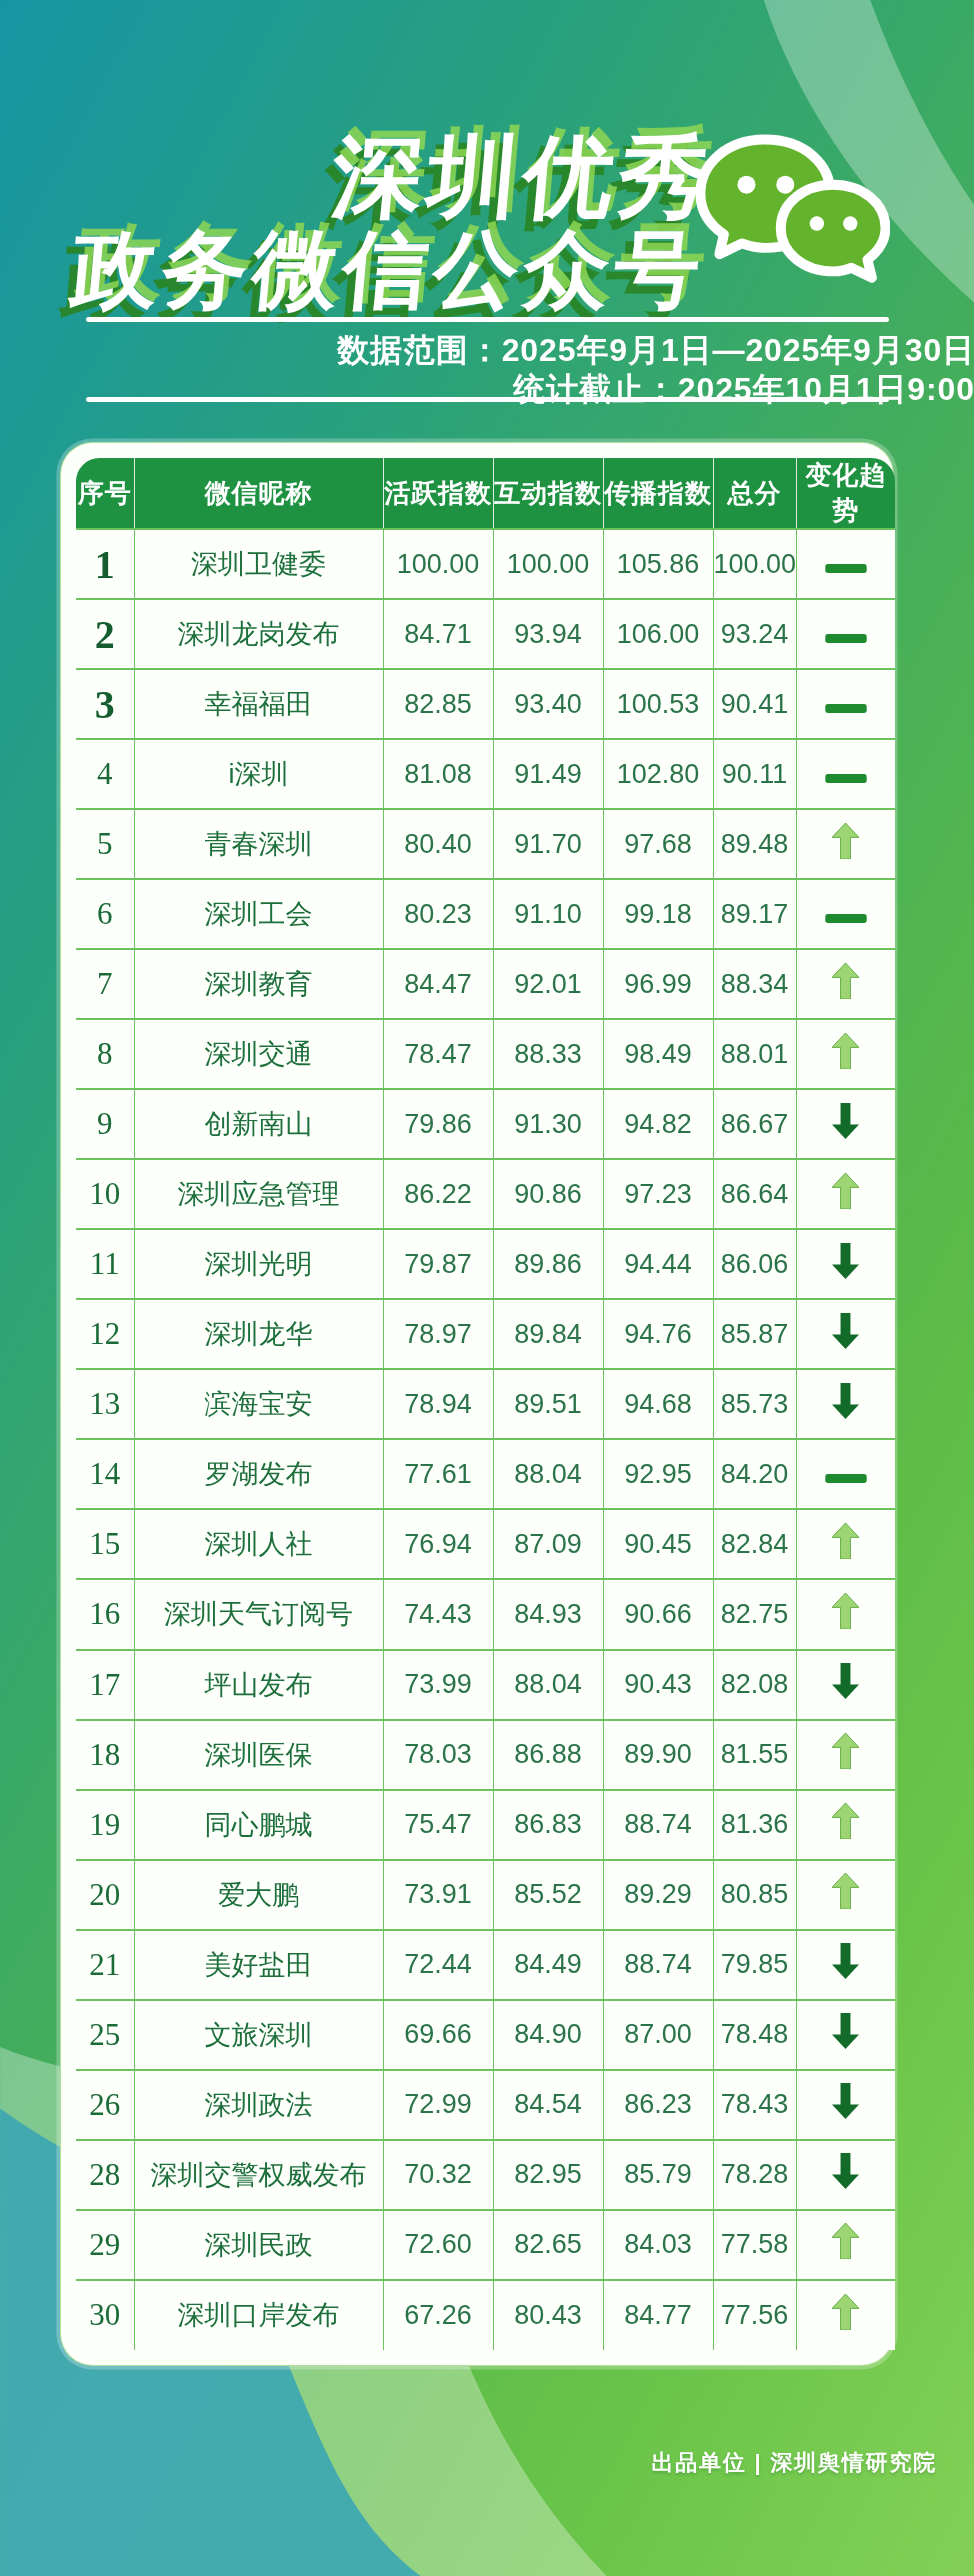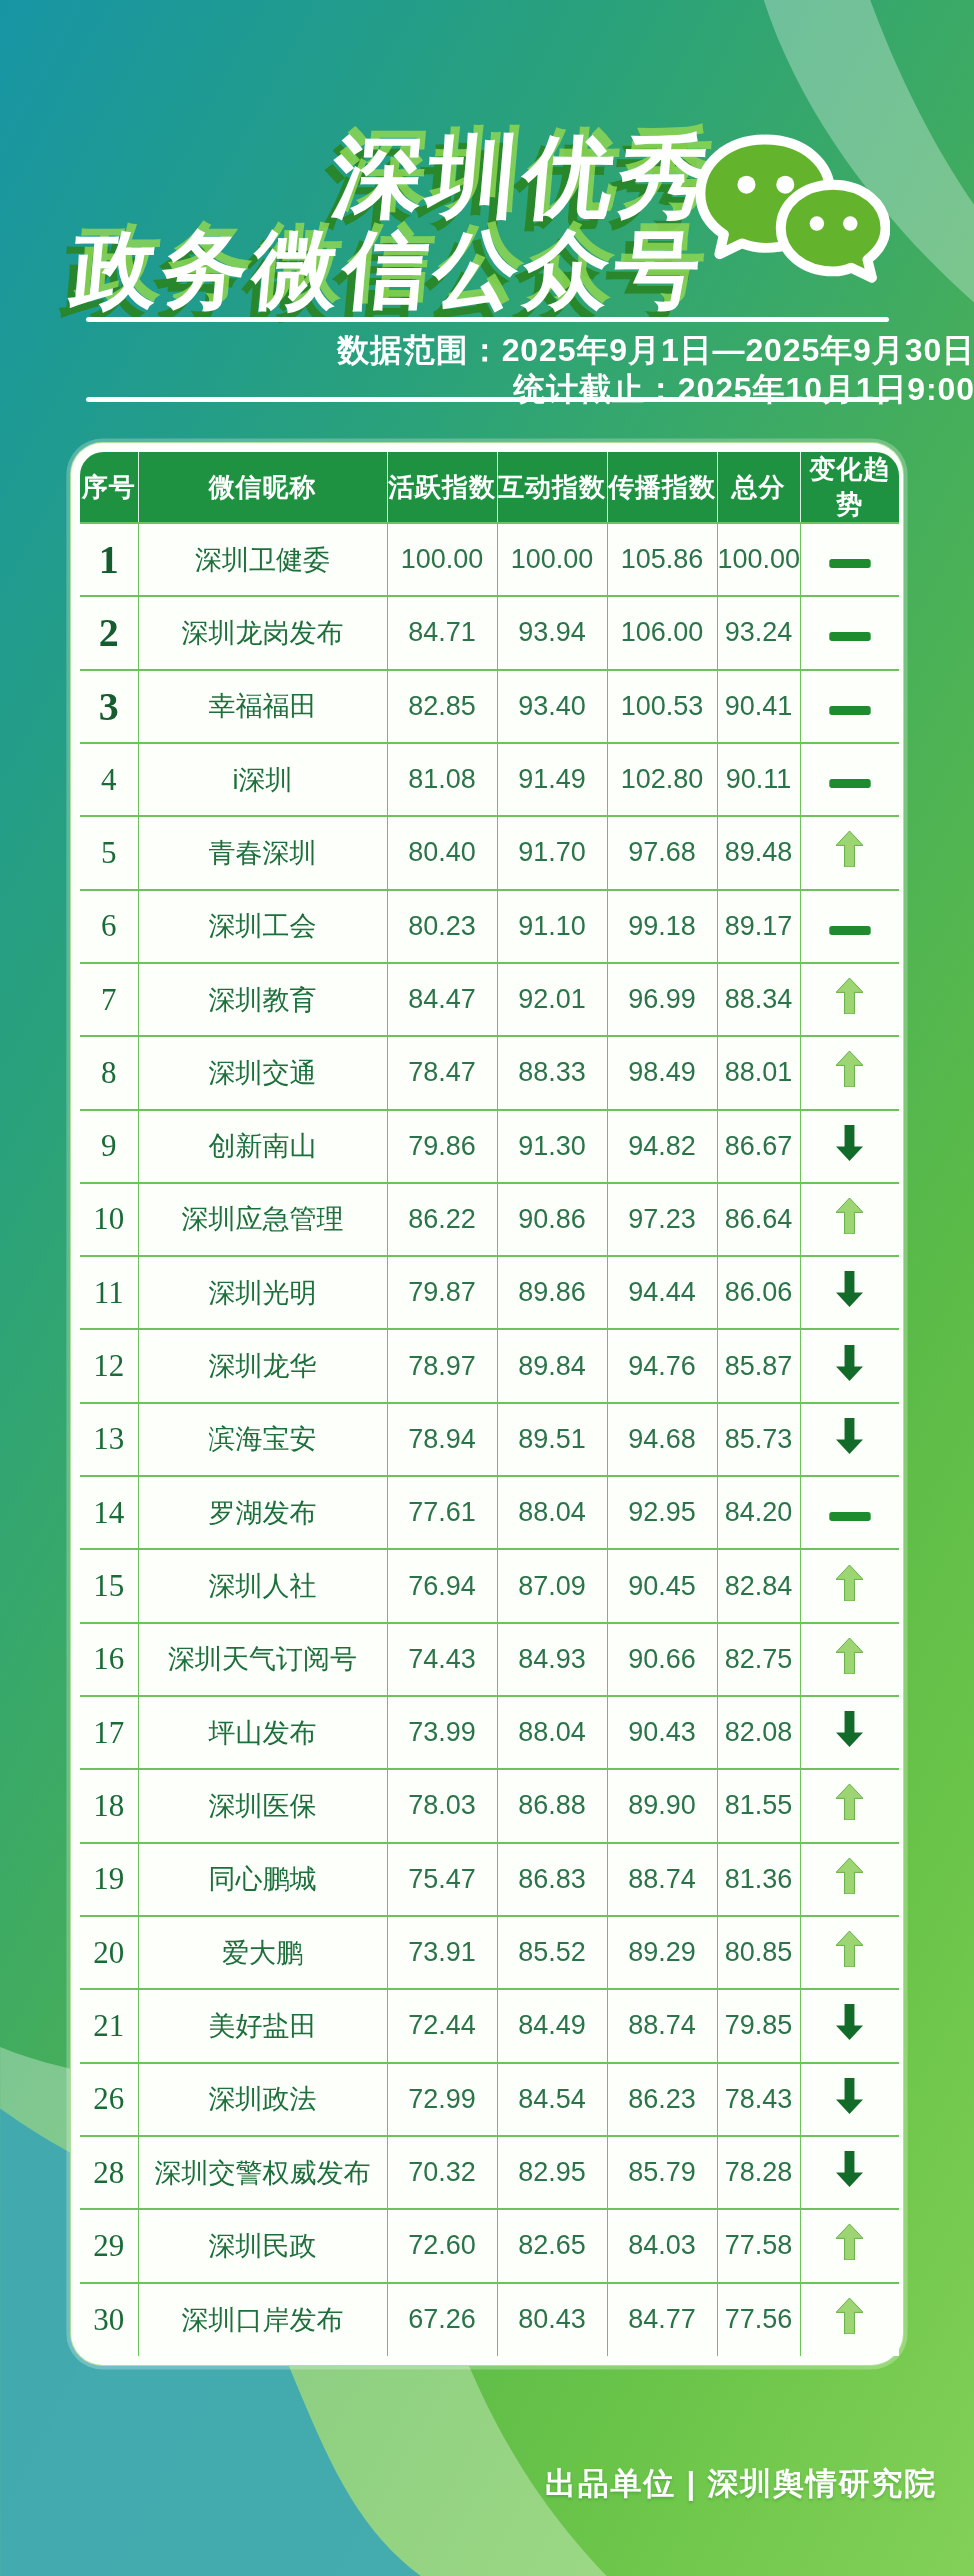--- a/index.html
+++ b/index.html
@@ -28,22 +28,22 @@
     position:absolute; left:0; width:975px; text-align:right;
     color:#ffffff; font-weight:700; font-size:32px; letter-spacing:0.9px;
   }
   .meta-1 { top:329px; }
   .meta-2 { top:368px; }
 
   .wechat-icon { position:absolute; left:695px; top:134px; }
 
   
   .table-card {
-    position:absolute; left:70px; top:442px; width:834px; height:1924px;
-    background:#fdfffb; border-radius:32.5px; padding:9px;
+    position:absolute; left:60px; top:442px; width:834px; height:1924px;
+    background:#fdfffb; border-radius:32.5px; padding:15px;
     border:1.8px solid rgba(168,221,144,0.9);
     box-shadow:0 0 0 3.6px rgba(255,255,255,0.25);
   }
   table.rank { width:100%; height:100%; border-collapse:collapse; table-layout:fixed; }
   thead th {
     background:#1f9242; color:#ffffff; font-weight:700; font-size:26px;
     height:69px; text-align:center; vertical-align:middle; letter-spacing:0.9px;
   }
   thead th + th { border-left:1.8px solid rgba(255,255,255,0.85); }
   thead th:first-child { border-top-left-radius:23.5px; }
@@ -56,23 +56,22 @@
   tbody tr:first-child td { border-top:2.7px solid #6dc25b; }
   td.rank-cell { font-family:"Liberation Serif","DejaVu Serif",serif; font-size:31px; color:#1b6b38; }
   tr.top3 td.rank-cell { font-size:40px; font-weight:700; color:#155c2e; }
   td.name-cell { color:#1d6f3b; font-weight:500;margin-top:11px; }
   td.num-cell  { color:#2b7449; }
   .trend-wrap { display:inline-block; line-height:0; }
 
   
   .footer {
     position:absolute; top:2448px; right:38px;
-    color:#ffffff; font-weight:700; font-size:31px; letter-spacing:1.8px;
+    color:#ffffff; font-weight:700; font-size:22px; letter-spacing:1.8px;
     text-shadow:0 1.8px 2.7px rgba(20,90,40,0.25);
-    margin-top:15px;
   }
 </style>
 </head>
 <body>
 
 <div class="canvas">
 
   <svg class="bg-decor" width="975" height="2576" viewBox="0 0 1080 2854">
     <path d="M846,0 L964,0 C1004,108 1048,182 1080,228 L1080,336 C996,262 892,142 846,0 Z" fill="rgba(255,255,255,0.30)"></path>
     <path d="M0,2268 C150,2330 362,2298 444,2448 C506,2560 524,2700 672,2854 L0,2854 Z" fill="rgba(255,255,255,0.32)"></path>
@@ -346,20 +345,31 @@
             <td class="name-cell">美好盐田</td>
             <td class="num-cell">72.44</td>
             <td class="num-cell">84.49</td>
             <td class="num-cell">88.74</td>
             <td class="num-cell">79.85</td>
             <td><span class="trend-wrap"><svg width="27" height="36" viewBox="0 0 30 40">
                   <path d="M15 0 L30 16 H20.5 V40 H9.5 V16 H0 Z" fill="#136b2a" transform="rotate(180 15 20)"></path>
                 </svg></span></td>
           </tr>
           <tr>
+            <td class="rank-cell">25</td>
+            <td class="name-cell">文旅深圳</td>
+            <td class="num-cell">69.66</td>
+            <td class="num-cell">84.90</td>
+            <td class="num-cell">87.00</td>
+            <td class="num-cell">78.48</td>
+            <td><span class="trend-wrap"><svg width="27" height="36" viewBox="0 0 30 40">
+                  <path d="M15 0 L30 16 H20.5 V40 H9.5 V16 H0 Z" fill="#136b2a" transform="rotate(180 15 20)"></path>
+                </svg></span></td>
+          </tr>
+          <tr>
             <td class="rank-cell">26</td>
             <td class="name-cell">深圳政法</td>
             <td class="num-cell">72.99</td>
             <td class="num-cell">84.54</td>
             <td class="num-cell">86.23</td>
             <td class="num-cell">78.43</td>
             <td><span class="trend-wrap"><svg width="27" height="36" viewBox="0 0 30 40">
                   <path d="M15 0 L30 16 H20.5 V40 H9.5 V16 H0 Z" fill="#136b2a" transform="rotate(180 15 20)"></path>
                 </svg></span></td>
           </tr>

